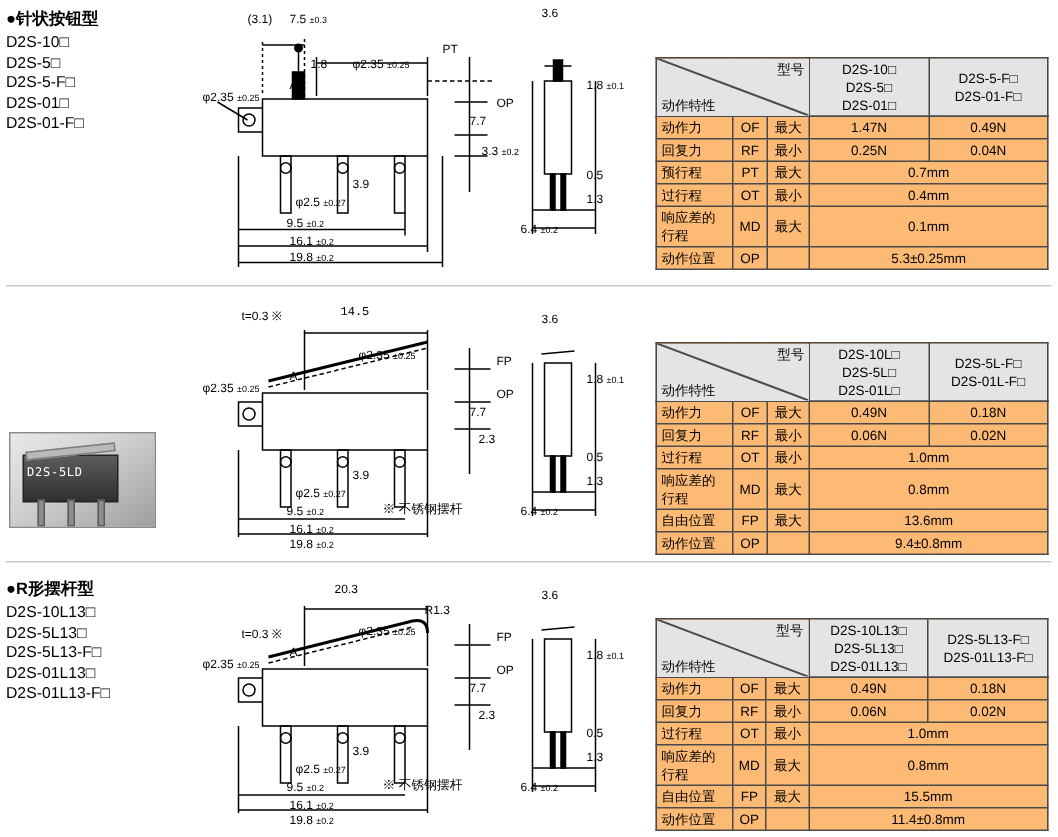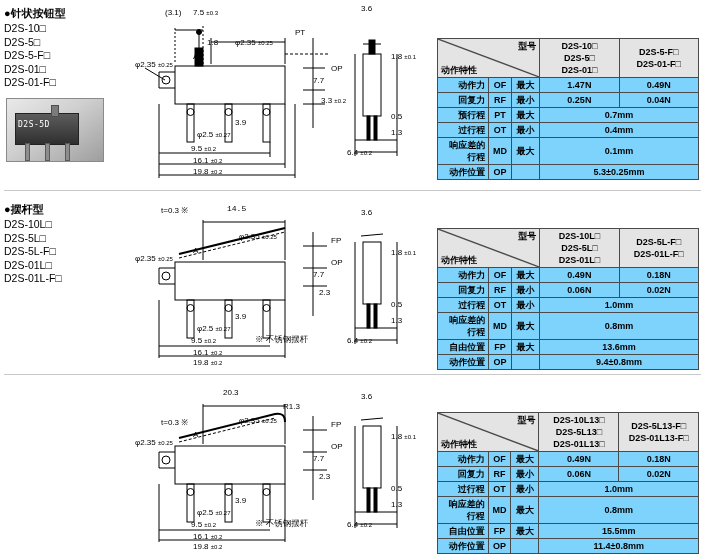--- a/index.html
+++ b/index.html
@@ -22,25 +22,25 @@
   .photo .lever{position:absolute;left:10px;top:9px;width:58px;height:4px;background:#b9b9b9;border:1px solid #7d7d7d;transform:rotate(-6deg);}
   .photo .pin{position:absolute;width:3px;height:16px;background:#8d8d8d;border:1px solid #5a5a5a;top:44px;}
   .photo .plunger{position:absolute;left:44px;top:6px;width:6px;height:10px;background:#7b7b7b;border:1px solid #4d4d4d;}
 
   
   .draw{position:absolute;}
   .dim{position:absolute;font-size:8px;color:#000;white-space:nowrap;}
   svg{display:block;}
 
   
-  table.spec{position:absolute;border-collapse:collapse;font-size:9px;background:#7dd3fc;font-weight:bold;}
+  table.spec{position:absolute;border-collapse:collapse;font-size:9px;background:#fdba74;}
   table.spec td{border:1px solid #4a4a4a;padding:1px 3px;line-height:12px;height:12px;}
   .hdr{background:#e4e4e4;}
   .c{text-align:center;}
-  .l{text-align:right;}
+  .l{text-align:left;}
   .modelcell{text-align:center;line-height:11px;font-size:9px;}
   .diag{position:relative;}
   .diag .t1{position:absolute;right:3px;top:1px;font-size:9px;}
   .diag .t2{position:absolute;left:3px;bottom:1px;font-size:9px;}
   .diag .slash{position:absolute;left:0;top:0;width:100%;height:100%;}
   .note{position:absolute;font-size:8.5px;}
 </style>
 </head>
 <body>
 
@@ -48,28 +48,20 @@
 
   <div class="titlecol">
     <div class="title"><span>●针状按钮型</span></div>
     <div class="model">D2S-10□</div>
     <div class="model">D2S-5□</div>
     <div class="model">D2S-5-F□</div>
     <div class="model">D2S-01□</div>
     <div class="model">D2S-01-F□</div>
   </div>
 
-  <div class="photo" style="top:98px;">
-    <div class="body"></div>
-    <div class="lbl">D2S-5D</div>
-    <div class="plunger"></div>
-    <div class="pin" style="left:18px;"></div>
-    <div class="pin" style="left:38px;"></div>
-    <div class="pin" style="left:58px;"></div>
-  </div>
 
   <div class="draw" style="left:135px;top:8px;width:275px;height:175px;">
     <svg width="275" height="175" viewBox="0 0 275 175">
       <g stroke="#000" fill="none" stroke-width="1">
 
         <rect x="40" y="58" width="110" height="38"></rect>
 
         <rect x="60" y="40" width="8" height="18" fill="#000"></rect>
         <line x1="64" y1="26" x2="64" y2="40"></line>
         <circle cx="64" cy="24" r="2.5" fill="#000"></circle>
@@ -206,29 +198,29 @@
       <td class="c" colspan="2">5.3±0.25mm</td>
     </tr>
   </tbody>
     </table>
 </div>
 
 <div class="hr" style="top:190px;"></div>
 
 <div class="section sec2">
 
-  <div class="titlecol">
-    <div class="title">●摆杆型</div>
-    <div class="model">D2S-10L□</div>
-    <div class="model">D2S-5L□</div>
-    <div class="model">D2S-5L-F□</div>
-    <div class="model">D2S-01L□</div>
-    <div class="model">D2S-01L-F□</div>
-  </div>
-
+
+  <div class="photo" style="top:92px;">
+    <div class="body"></div>
+    <div class="lever"></div>
+    <div class="lbl">D2S-5LD</div>
+    <div class="pin" style="left:18px;"></div>
+    <div class="pin" style="left:38px;"></div>
+    <div class="pin" style="left:58px;"></div>
+  </div>
 
   <div class="draw" style="left:135px;top:10px;width:275px;height:160px;">
     <svg width="275" height="160" viewBox="0 0 275 160">
       <g stroke="#000" fill="none" stroke-width="1">
         <rect x="40" y="56" width="110" height="38"></rect>
         <path d="M44 48 L150 22" stroke-width="2"></path>
         <path d="M44 52 L150 26" stroke-width="1" stroke-dasharray="3,2"></path>
         <path d="M40 62 L24 62 L24 78 L40 78"></path>
         <circle cx="31" cy="70" r="4"></circle>
         <rect x="52" y="94" width="7" height="38"></rect>
@@ -348,20 +340,28 @@
       <td class="c" colspan="2">9.4±0.8mm</td>
     </tr>
   </tbody>
     </table>
 </div>
 
 <div class="hr" style="top:374px;"></div>
 
 <div class="section sec3">
 
+  <div class="titlecol">
+    <div class="title">●R形摆杆型</div>
+    <div class="model">D2S-10L13□</div>
+    <div class="model">D2S-5L13□</div>
+    <div class="model">D2S-5L13-F□</div>
+    <div class="model">D2S-01L13□</div>
+    <div class="model">D2S-01L13-F□</div>
+  </div>
 
 
   <div class="draw" style="left:135px;top:10px;width:275px;height:160px;">
     <svg width="275" height="160" viewBox="0 0 275 160">
       <g stroke="#000" fill="none" stroke-width="1">
         <rect x="40" y="56" width="110" height="38"></rect>
         <path d="M44 48 L140 24 Q150 22 150 32" stroke-width="2"></path>
         <path d="M44 52 L140 28" stroke-width="1" stroke-dasharray="3,2"></path>
         <path d="M40 62 L24 62 L24 78 L40 78"></path>
         <circle cx="31" cy="70" r="4"></circle>

